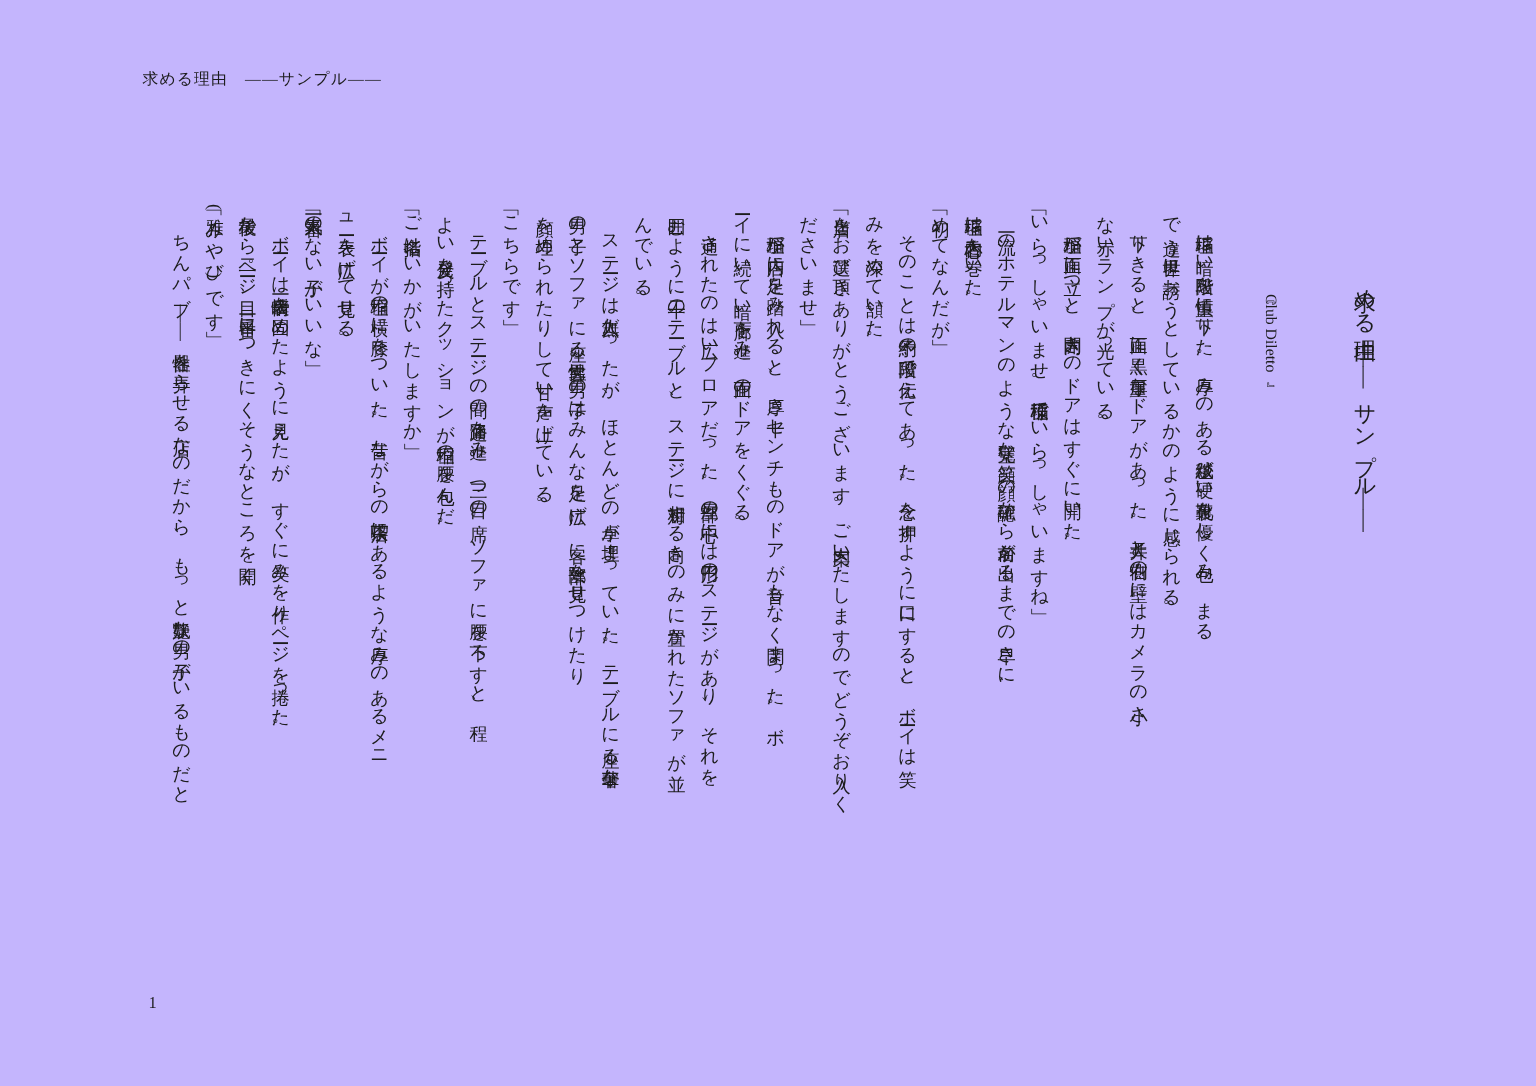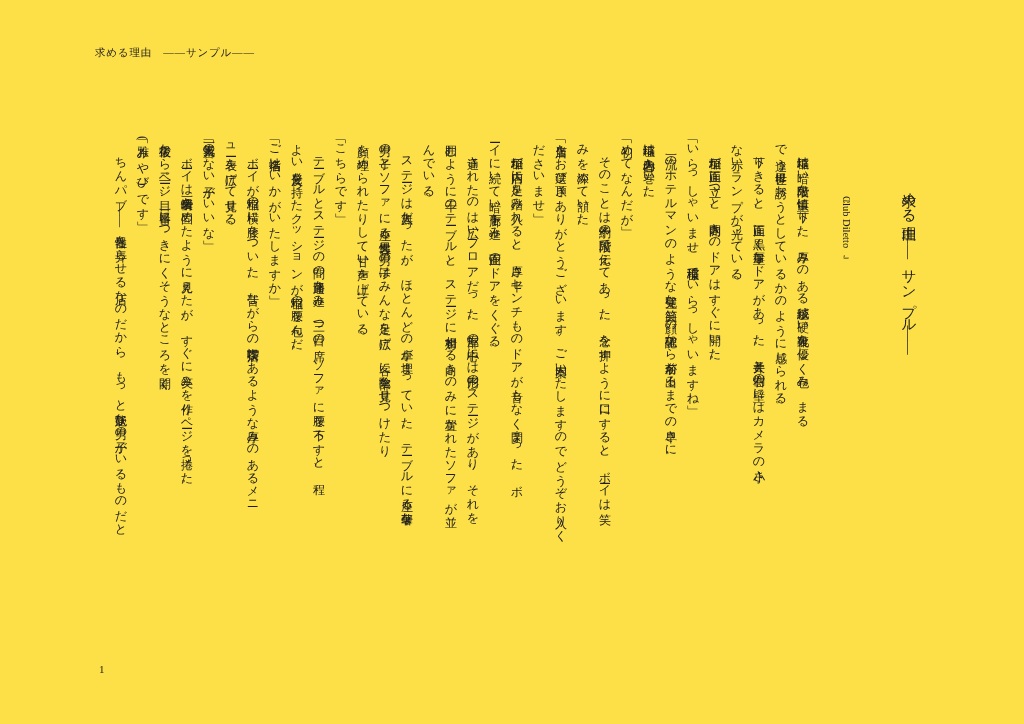--- a/index.html
+++ b/index.html
@@ -4,21 +4,21 @@
 <style>
   html, body {
     margin: 0;
     padding: 0;
     background: #ffffff;
   }
   .page {
     position: relative;
     width: 1024px;
     height: 724px;
-    background: #fde047;
+    background: #c4b5fd;
     overflow: hidden;
     font-family: "Liberation Serif", "DejaVu Serif", serif;
     color: #1c1c1c;
   }
   .running-header {
     position: absolute;
     left: 95px;
     top: 46px;
     font-size: 10.5px;
     letter-spacing: 0.8px;

